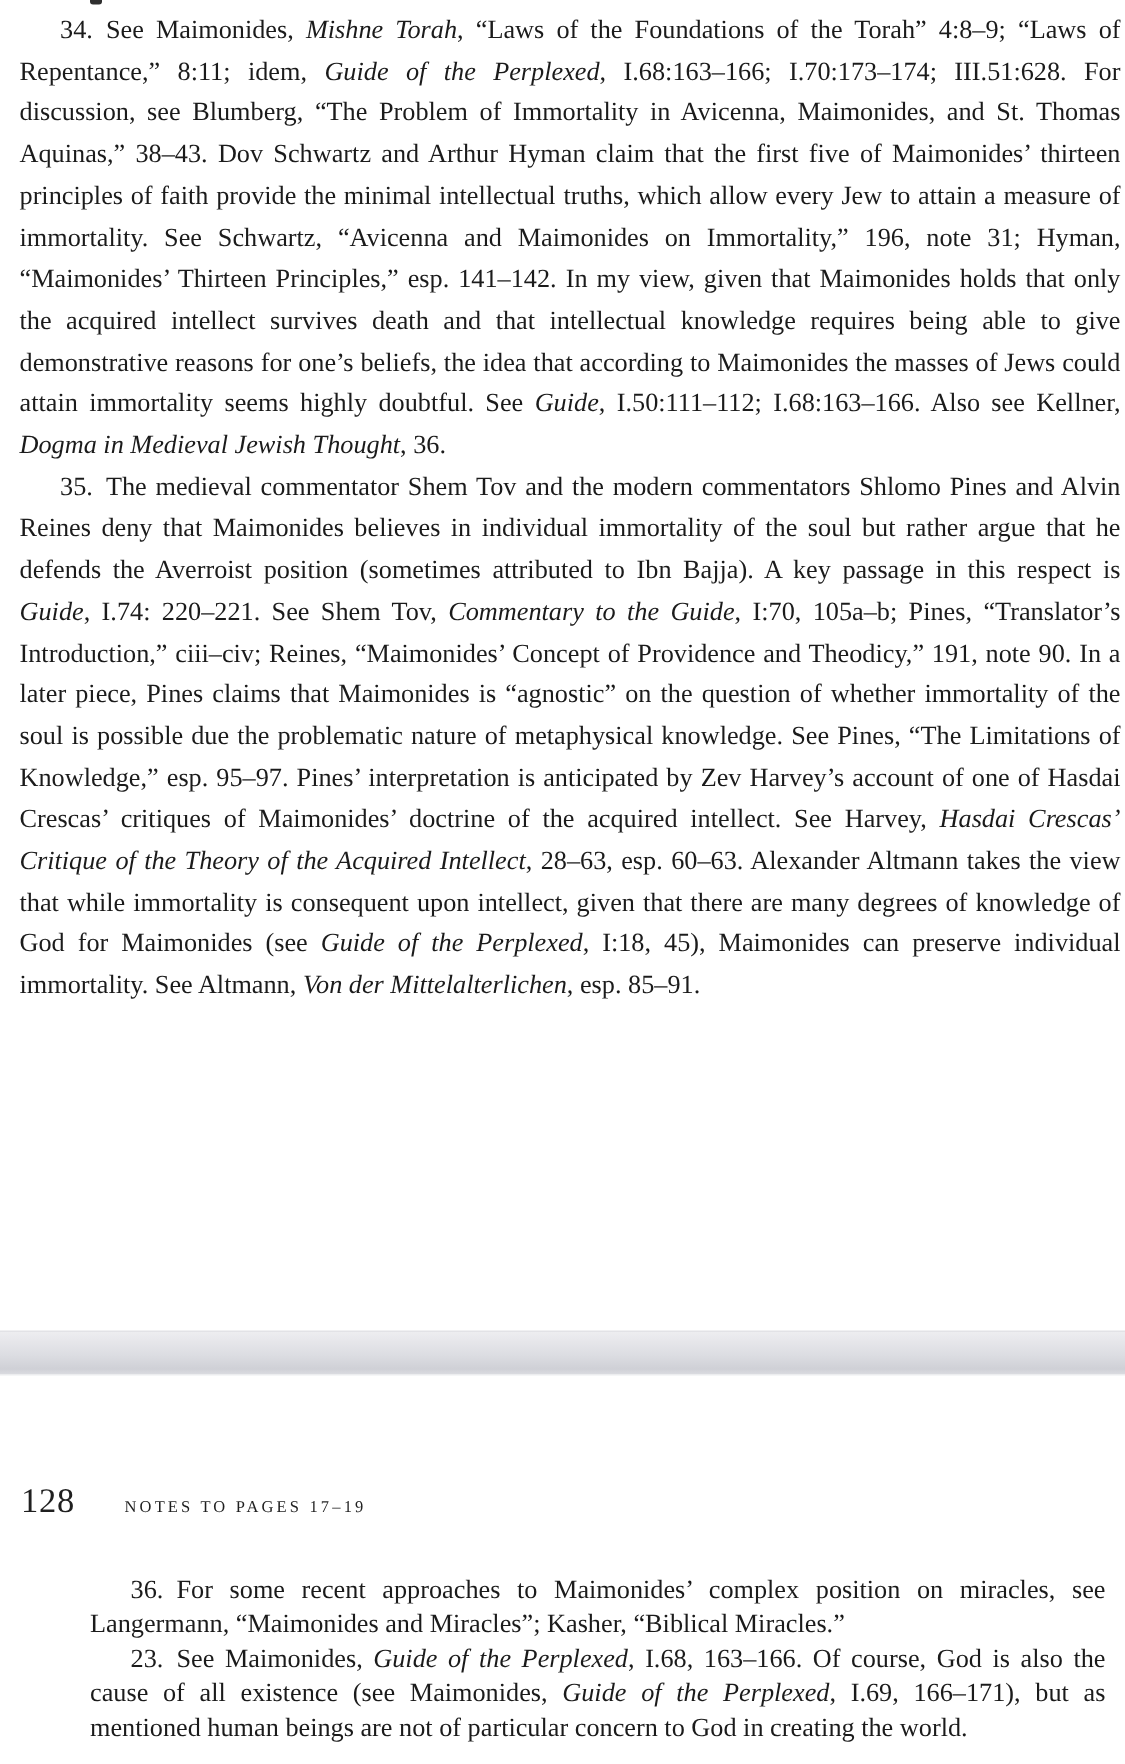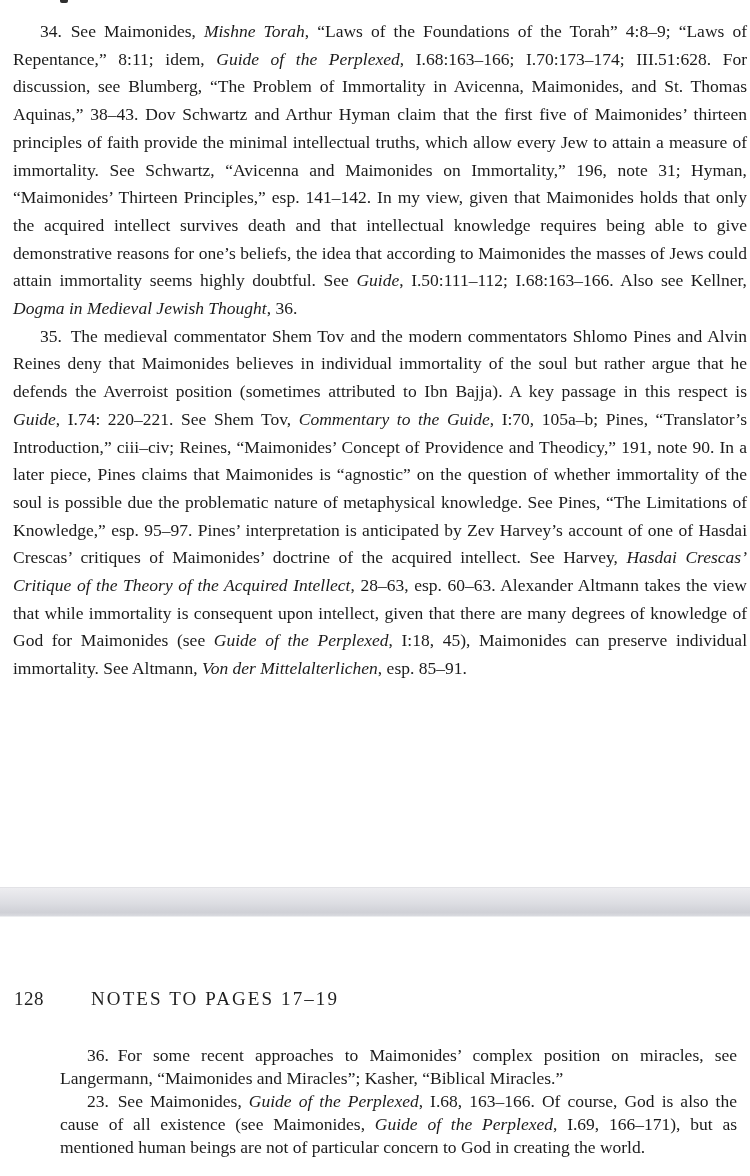--- a/index.html
+++ b/index.html
@@ -6,21 +6,21 @@
   body { width:750px; height:1176px; overflow:hidden; }
   .screen {
     position:relative; width:750px; height:1176px; background:#ffffff;
     font-family:"Liberation Serif","DejaVu Serif",serif; color:#1b1b1b;
   }
   
   .page-top {
     position:absolute; top:0; left:0; width:750px; height:887px;
     background:#ffffff; overflow:hidden;
   }
-  .page-top .content { padding:6px 3px 0 13px;margin-top:12px; }
+  .page-top .content { padding:6px 3px 0 13px; }
   .note {
     margin:0; font-size:17.5px; line-height:27.7px;
     text-align:justify; text-indent:27px; color:#1b1b1b;
   }
   .note i { font-style:italic; }
   
   .cut-artifact {
     position:absolute; top:0; left:60px; width:8px; height:3px;
     background:#2f2f2f; border-radius:0 0 2px 2px;
   }
@@ -35,24 +35,24 @@
   
   .page-bottom {
     position:absolute; top:918px; left:0; width:750px; height:258px;
     background:#ffffff; overflow:hidden;
   }
   .running-header {
     margin:70px 0 0 14px; display:flex; align-items:baseline;
     color:#1f1f1f;
   }
   .page-number {
-    font-size:19px; letter-spacing:0.5px; margin-right:47px;text-align:center;
+    font-size:23px; letter-spacing:0.5px; margin-right:33px;text-align:center;
   }
   .header-title {
-    font-size:19px; letter-spacing:2.1px;
+    font-size:11px; letter-spacing:2.1px;
   }
   .page-bottom .content { margin-top:34px; padding:0 13px; }
   .page-bottom .note { line-height:23px;margin-left:47px; }
 </style>
 </head>
 <body>
 
 <div class="screen">
 
   <section class="page-top">

